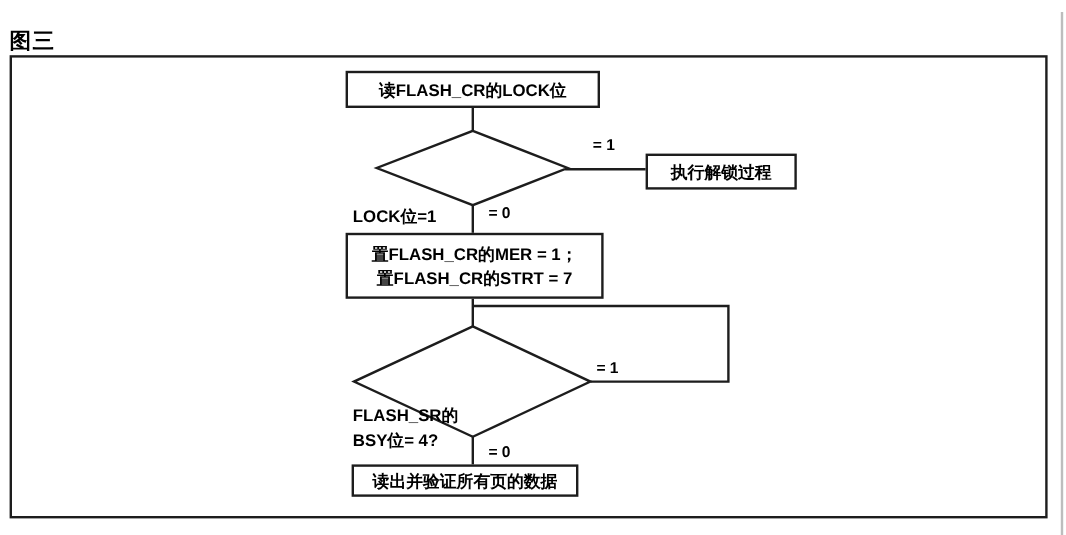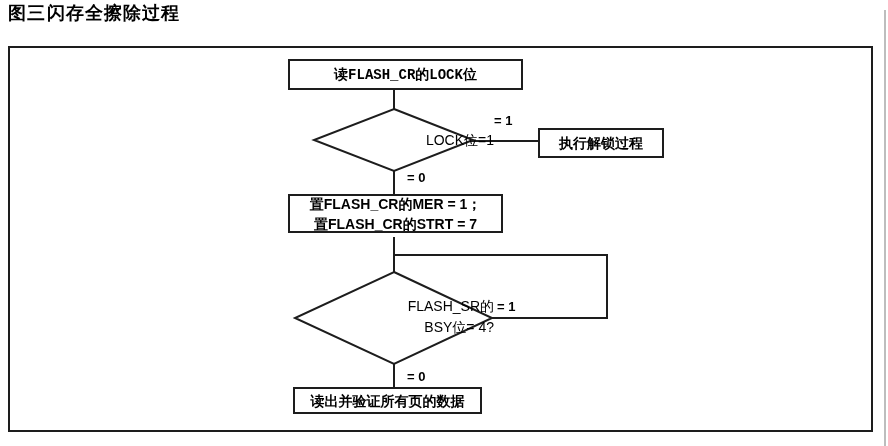--- a/index.html
+++ b/index.html
@@ -15,23 +15,23 @@
     width: 888px;
     height: 446px;
     background: var(--bg);
     font-family: "Liberation Sans", sans-serif;
     color: var(--text);
     overflow: hidden;
   }
   .fig-title {
     position: absolute;
     left: 8px;
-    top: 1px;
+    top: 22px;
     display: flex;
-    gap: 1px;
+    gap: 33px;
     font-size: 18px;
     font-weight: bold;
     letter-spacing: 1px;
     white-space: nowrap;
   }
   .frame {
     position: absolute;
     left: 8px;
     top: 46px;
     width: 865px;
@@ -55,25 +55,26 @@
     align-items: center;
     justify-content: center;
     font-size: 14px;
     font-weight: bold;
     line-height: 20px;
     text-align: center;
     white-space: nowrap;
   }
   .diamond-text {
     position: absolute;
-    text-align: right;
+    text-align: left;
     font-size: 14px;
-    font-weight: normal;
+    font-weight: bold;
     line-height: 21px;
     white-space: nowrap;
+    margin-top: 40px;
   }
   .branch-label {
     position: absolute;
     font-size: 13px;
     font-weight: bold;
     white-space: nowrap;
   }
   .scan-artifact {
     position: absolute;
     left: 884px;
@@ -83,21 +84,20 @@
     background: var(--artifact);
   }
 </style>
 </head>
 <body>
 
 <div class="page">
 
   <div class="fig-title">
     <span>图三</span>
-    <span>闪存全擦除过程</span>
   </div>
 
   <div class="frame"></div>
 
   <svg class="lines" viewBox="0 0 888 446" xmlns="http://www.w3.org/2000/svg">
 
     <line x1="394" y1="89" x2="394" y2="112" stroke="var(--line)" stroke-width="2"></line>
 
     <line x1="394" y1="168" x2="394" y2="196" stroke="var(--line)" stroke-width="2"></line>
 
@@ -106,29 +106,29 @@
     <line x1="394" y1="237" x2="394" y2="274" stroke="var(--line)" stroke-width="2"></line>
 
     <polyline points="394,255 607,255 607,318 492,318" fill="none" stroke="var(--line)" stroke-width="2"></polyline>
 
     <line x1="394" y1="362" x2="394" y2="390" stroke="var(--line)" stroke-width="2"></line>
 
     <polygon points="394,109 473,140 394,171 314,140" fill="var(--bg)" stroke="var(--line)" stroke-width="2"></polygon>
     <polygon points="394,272 492,318 394,364 295,318" fill="var(--bg)" stroke="var(--line)" stroke-width="2"></polygon>
   </svg>
 
-  <div class="node" style="left:288px; top:59px; width:235px; height:31px;font-family:Liberation Mono, monospace;">
+  <div class="node" style="left:288px; top:59px; width:212px; height:31px;">
     <span>读FLASH_CR的LOCK位</span>
   </div>
 
   <div class="node" style="left:538px; top:128px; width:126px; height:30px;">
     <span>执行解锁过程</span>
   </div>
 
-  <div class="node" style="left:288px; top:194px; width:215px; height:39px;">
+  <div class="node" style="left:288px; top:194px; width:215px; height:55px;">
     <span>置FLASH_CR的MER = 1；</span>
     <span>置FLASH_CR的STRT = 7</span>
   </div>
 
   <div class="node" style="left:293px; top:387px; width:189px; height:27px;">
     <span>读出并验证所有页的数据</span>
   </div>
 
   <div class="diamond-text" style="left:294px; top:130px; width:200px;">
     <span>LOCK位=1</span>

